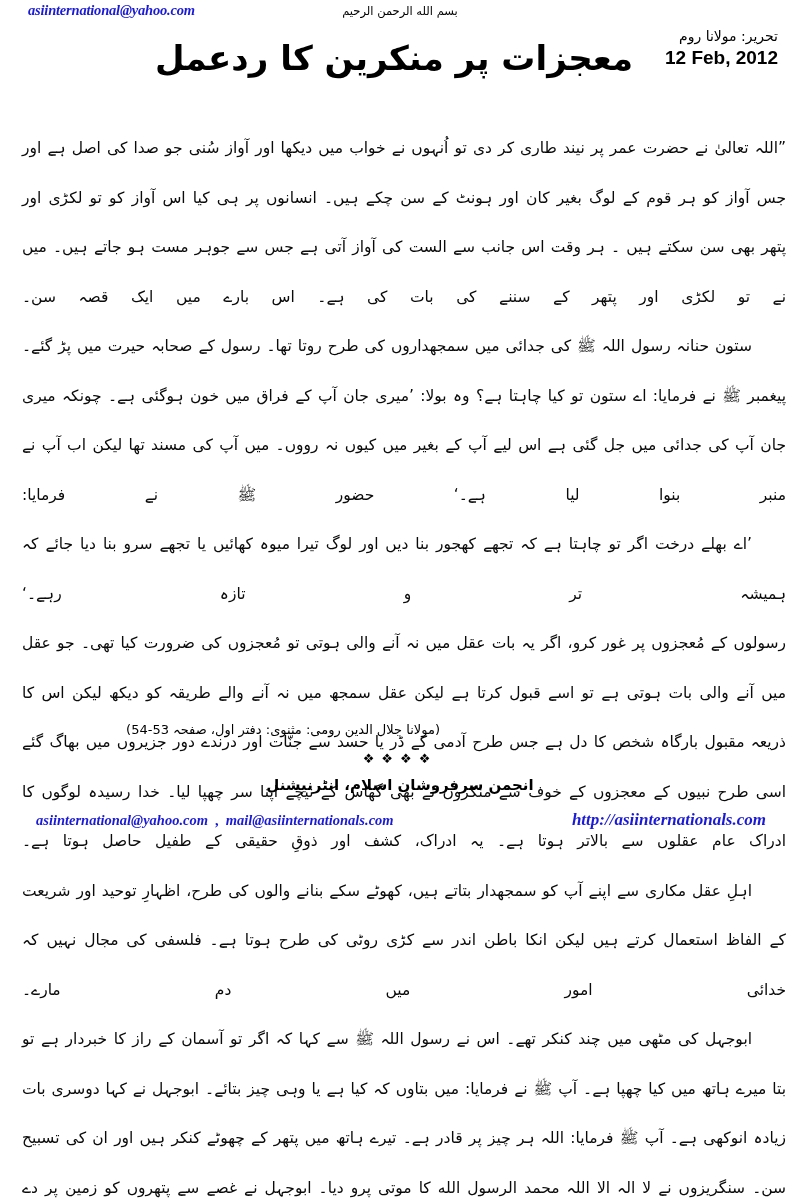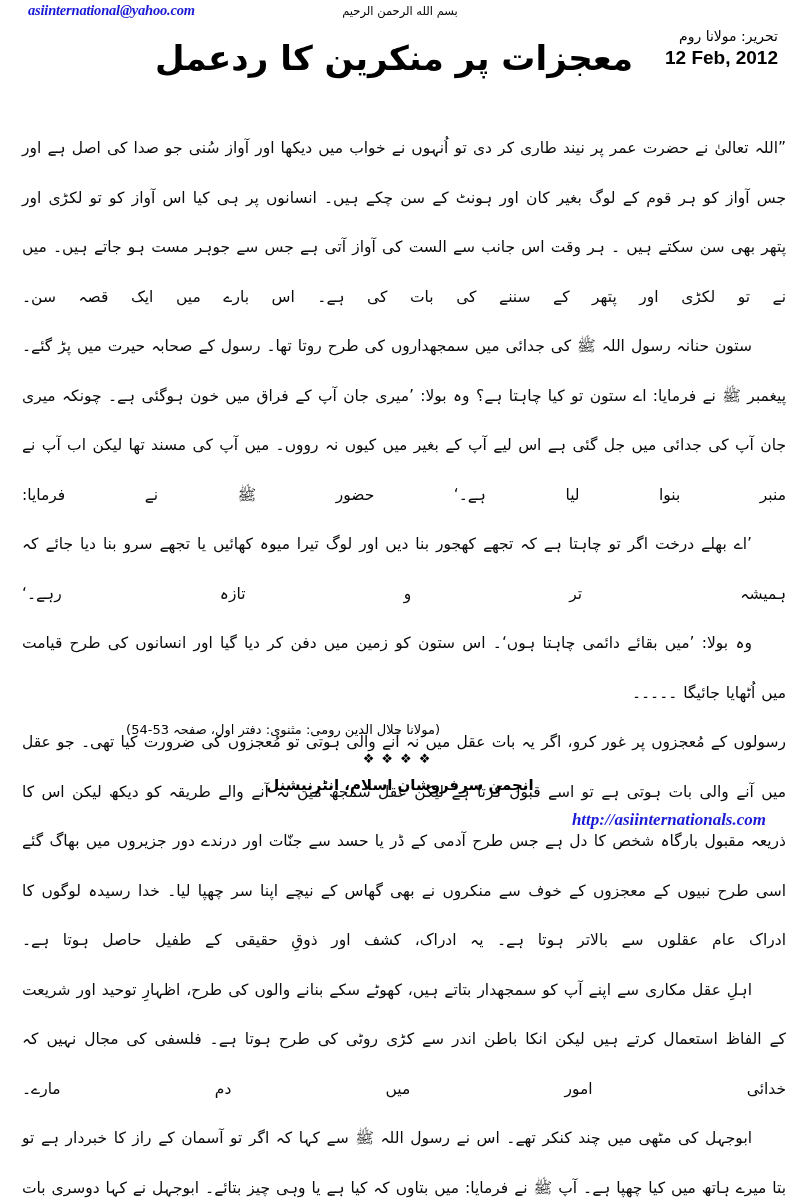--- a/index.html
+++ b/index.html
@@ -197,31 +197,33 @@
       <div class="byline-date">12 Feb, 2012</div>
     </div>
 
     <div class="title">معجزات پر منکرین کا ردعمل</div>
   </div>
 
   <div class="body-area">
     <p class="para noindent">”اللہ تعالیٰ نے حضرت عمر پر نیند طاری کر دی تو اُنہوں نے خواب میں دیکھا اور آواز سُنی جو صدا کی اصل ہے اور جس آواز کو ہر قوم کے لوگ بغیر کان اور ہونٹ کے سن چکے ہیں۔ انسانوں پر ہی کیا اس آواز کو تو لکڑی اور پتھر بھی سن سکتے ہیں ۔ ہر وقت اس جانب سے الست کی آواز آتی ہے جس سے جوہر مست ہو جاتے ہیں۔ میں نے تو لکڑی اور پتھر کے سننے کی بات کی ہے۔ اس بارے میں ایک قصہ سن۔</p>
     <p class="para indent">ستون حنانہ رسول اللہ ﷺ کی جدائی میں سمجھداروں کی طرح روتا تھا۔ رسول کے صحابہ حیرت میں پڑ گئے۔ پیغمبر ﷺ نے فرمایا: اے ستون تو کیا چاہتا ہے؟ وہ بولا: ’میری جان آپ کے فراق میں خون ہوگئی ہے۔ چونکہ میری جان آپ کی جدائی میں جل گئی ہے اس لیے آپ کے بغیر میں کیوں نہ رووں۔ میں آپ کی مسند تھا لیکن اب آپ نے منبر بنوا لیا ہے۔‘ حضور ﷺ نے فرمایا:</p>
     <p class="para indent">’اے بھلے درخت اگر تو چاہتا ہے کہ تجھے کھجور بنا دیں اور لوگ تیرا میوہ کھائیں یا تجھے سرو بنا دیا جائے کہ ہمیشہ تر و تازہ رہے۔‘</p>
-    <p class="para indent lastleft">وہ بولا: ’میں بقائے دائمی چاہتا ہوں‘۔ اس ستون کو زمین میں دفن کر دیا گیا اور انسانوں کی طرح قیامت میں اُٹھایا جائیگا ۔۔۔۔۔</p>
     <p class="para noindent">رسولوں کے مُعجزوں پر غور کرو، اگر یہ بات عقل میں نہ آنے والی ہوتی تو مُعجزوں کی ضرورت کیا تھی۔ جو عقل میں آنے والی بات ہوتی ہے تو اسے قبول کرتا ہے لیکن عقل سمجھ میں نہ آنے والے طریقہ کو دیکھ لیکن اس کا ذریعہ مقبول بارگاہ شخص کا دل ہے جس طرح آدمی کے ڈر یا حسد سے جنّات اور درندے دور جزیروں میں بھاگ گئے اسی طرح نبیوں کے معجزوں کے خوف سے منکروں نے بھی گھاس کے نیچے اپنا سر چھپا لیا۔ خدا رسیدہ لوگوں کا ادراک عام عقلوں سے بالاتر ہوتا ہے۔ یہ ادراک، کشف اور ذوقِ حقیقی کے طفیل حاصل ہوتا ہے۔</p>
     <p class="para indent">اہلِ عقل مکاری سے اپنے آپ کو سمجھدار بتاتے ہیں، کھوٹے سکے بنانے والوں کی طرح، اظہارِ توحید اور شریعت کے الفاظ استعمال کرتے ہیں لیکن انکا باطن اندر سے کڑی روٹی کی طرح ہوتا ہے۔ فلسفی کی مجال نہیں کہ خدائی امور میں دم مارے۔</p>
     <p class="para indent">ابوجہل کی مٹھی میں چند کنکر تھے۔ اس نے رسول اللہ ﷺ سے کہا کہ اگر تو آسمان کے راز کا خبردار ہے تو بتا میرے ہاتھ میں کیا چھپا ہے۔ آپ ﷺ نے فرمایا: میں بتاوں کہ کیا ہے یا وہی چیز بتائے۔ ابوجہل نے کہا دوسری بات زیادہ انوکھی ہے۔ آپ ﷺ فرمایا: اللہ ہر چیز پر قادر ہے۔ تیرے ہاتھ میں پتھر کے چھوٹے کنکر ہیں اور ان کی تسبیح سن۔ سنگریزوں نے لا الہ الا اللہ محمد الرسول الله کا موتی پرو دیا۔ ابوجہل نے غصے سے پتھروں کو زمین پر دے مارا اور بولا تجھ جیسا تو کوئی دوسرا جادوگر نہیں ہے۔</p>
 
   </div>
 
   <div class="footer">
     <div class="citation">(مولانا جلال الدین رومی:  مثنوی: دفتر اول، صفحہ 53-54)</div>
 
     <div class="ornaments">❖❖❖❖</div>
 
     <div class="org-name">انجمن سرفروشان اسلام، انٹرنیشنل</div>
 
+    <div class="ftr-contacts">
+      <span>asiinternational@yahoo.com</span><span class="sep">,</span><span>mail@asiinternationals.com</span>
+    </div>
 
     <div class="ftr-url">http://asiinternationals.com</div>
   </div>
 
 </div>
 
 </body></html>

